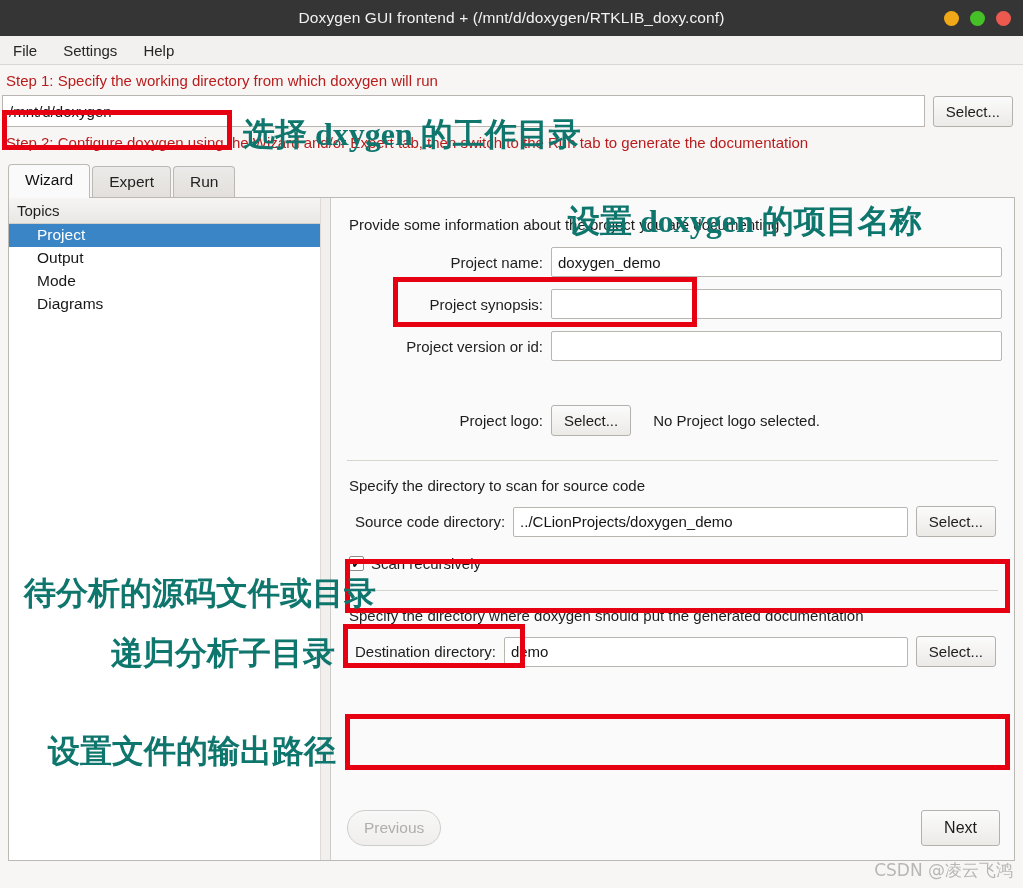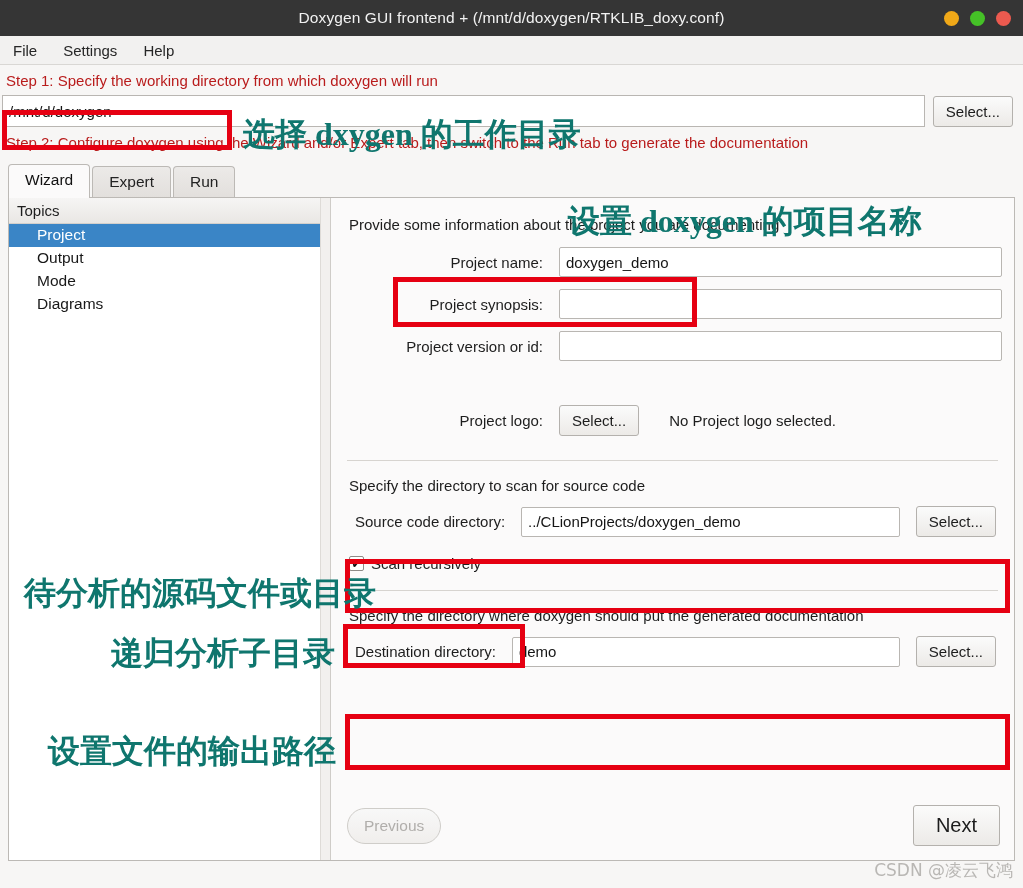--- a/index.html
+++ b/index.html
@@ -198,21 +198,21 @@
   }
   .section-text {
     font-size: 15px;
     color: #1d1d1d;
     margin: 6px 0 14px 6px;
   }
   .field-row {
     display: flex;
     align-items: center;
     margin-bottom: 12px;
-    gap: 16px;
+    gap: 8px;
   }
   .field-label {
     font-size: 15px;
     color: #1d1d1d;
     text-align: right;
     white-space: nowrap;
   }
   .lbl-w {
     width: 200px;
   }
@@ -262,21 +262,21 @@
   }
   #nav-row {
     margin-top: auto;
     display: flex;
     align-items: center;
     justify-content: space-between;
     padding: 0 2px 14px 4px;
   }
   #next-button {
     padding: 8px 22px;
-    font-size: 20px;
+    font-size: 16px;
   }
   #previous-button {
     padding: 8px 16px;
     font-size: 15.5px;
   }
 
   
   .red-box {
     position: absolute;
     border: 5px solid #e60012;

